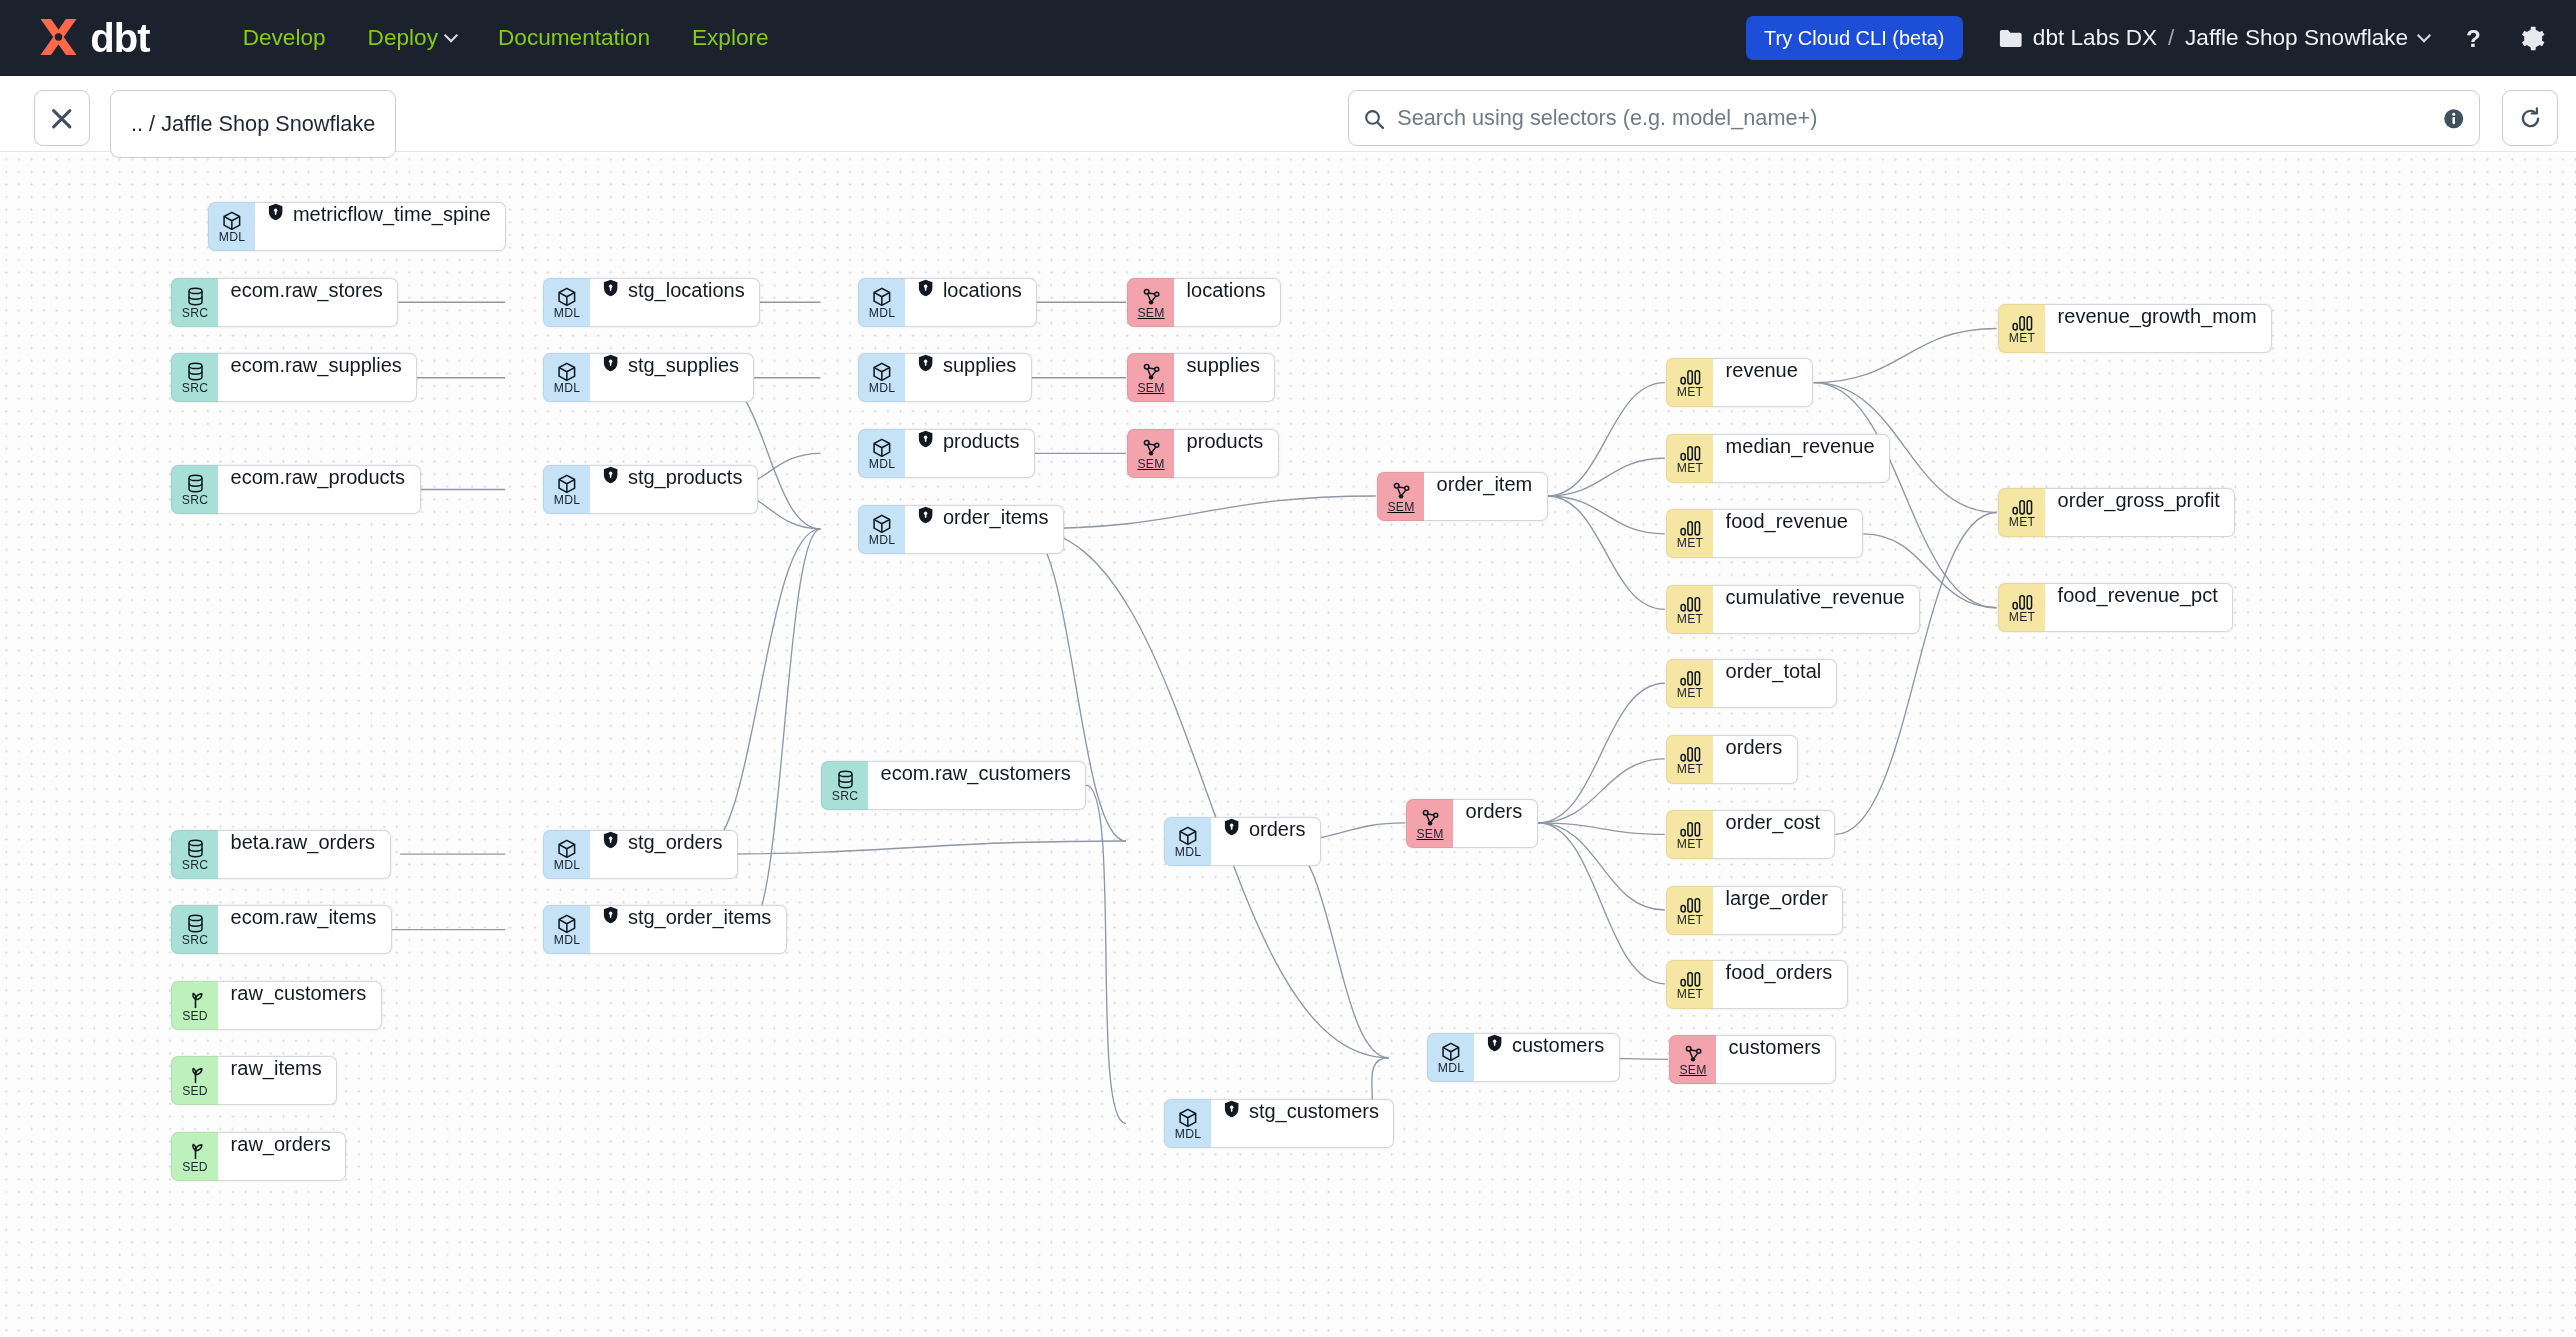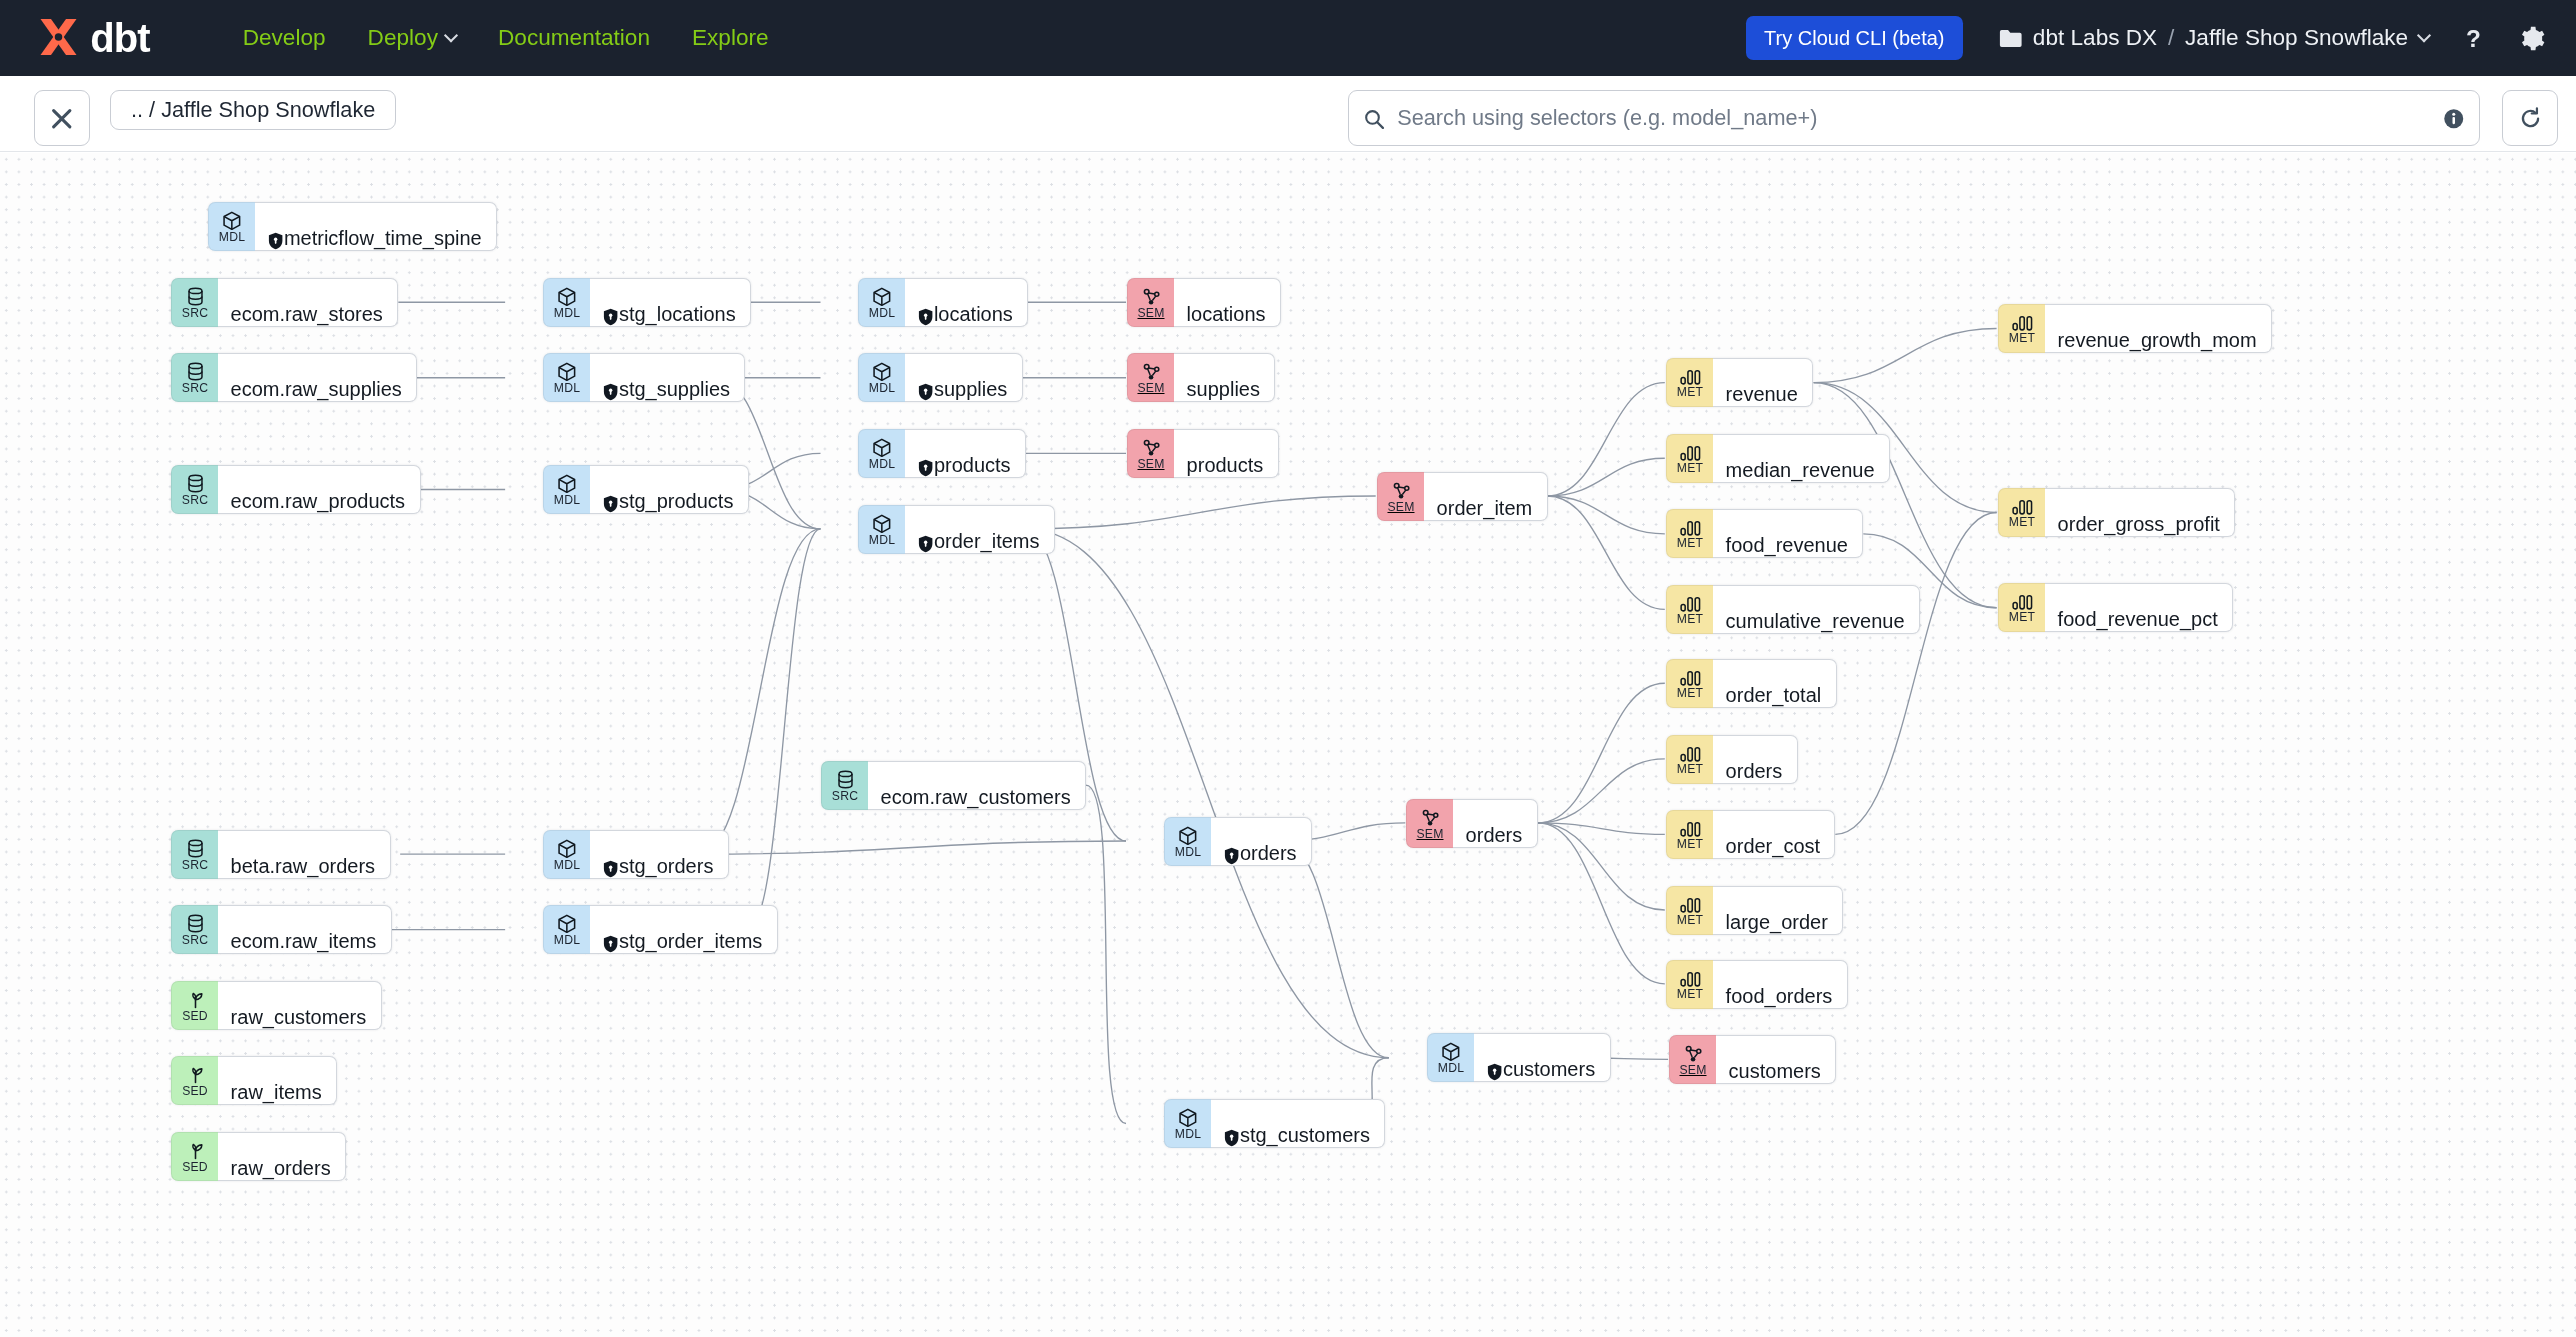--- a/index.html
+++ b/index.html
@@ -64,21 +64,21 @@
     z-index: 5;
   }
   .tb-btn {
     position: absolute;
     background: #ffffff; border: 0.9px solid #c9cdd4; border-radius: 9px;
     display: flex; align-items: center; justify-content: center;
     cursor: pointer;
   }
   #close-btn { left: 34px; top: 14.4px; width: 56px; height: 56px; }
   #crumb-btn {
-    left: 110px; top: 14.4px; height: 40px; padding: 0 20px;
+    left: 110px; top: 14.4px; height: 68px; padding: 0 20px;
     font-size: 21.7px; color: #1f2733; justify-content: center;
     white-space: nowrap;
   }
   #searchbar {
     position: absolute; left: 1348px; top: 14.4px;
     width: 1132px; height: 56px;
     border: 0.9px solid #c9cdd4; border-radius: 9px;
     background: #ffffff; display: flex; align-items: center;
     padding: 0 14px;
   }
@@ -122,23 +122,23 @@
   .node .badge .code {
     font-size: 12.2px; letter-spacing: 0.2px; color: #1c2430;
     font-family: "Liberation Sans", sans-serif; line-height: 11.7px;
     margin-top: 0.9px;
   }
   .node .body {
     background: #ffffff;
     border: 0.9px solid #d3d7dd;
     border-left: none;
     border-radius: 0 7.2px 7.2px 0;
-    display: flex; align-items: flex-end;
+    display: flex; align-items: flex-start;
     padding: 0 14.4px 0 12.6px;
-    gap: 1px;
+    gap: 10px;
     white-space: nowrap;
   }
   .node .label {
     font-size: 20px; color: #141a22;
     font-family: "Liberation Sans", sans-serif;
   }
   .shield { flex: 0 0 auto; display: block; }
 
   
   .t-mdl .badge { background: #c5e2f7; margin-left: 37px; }

